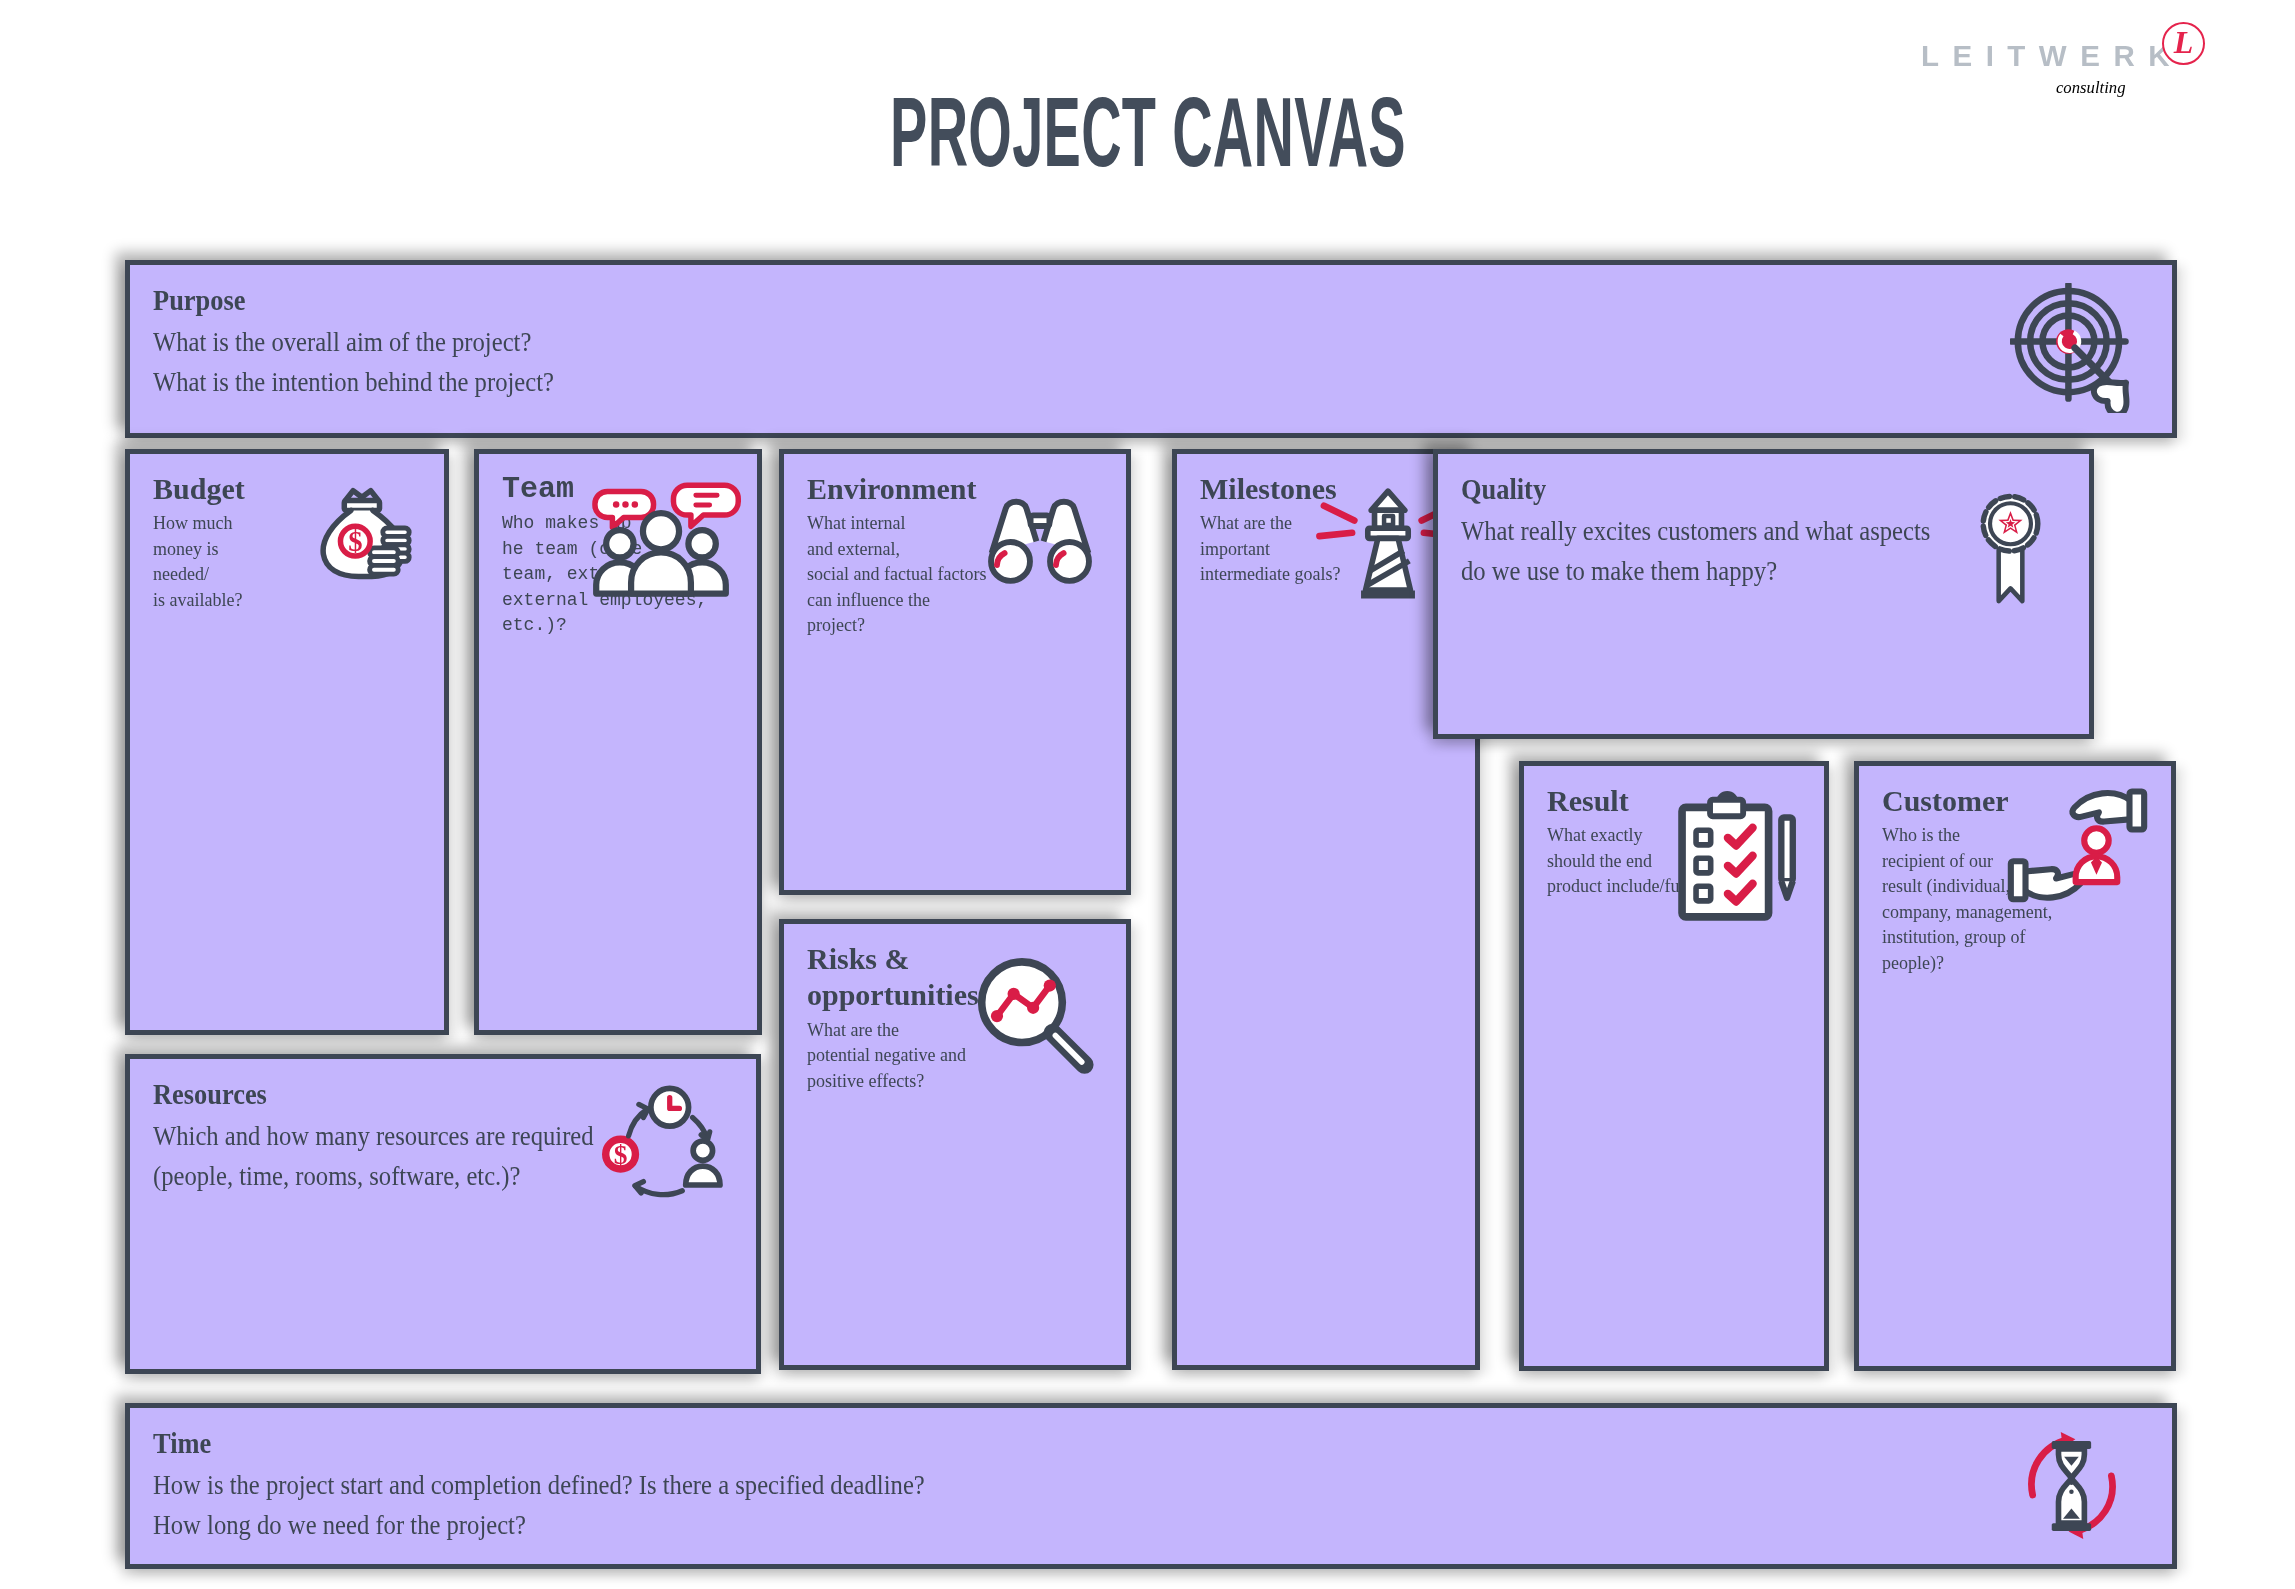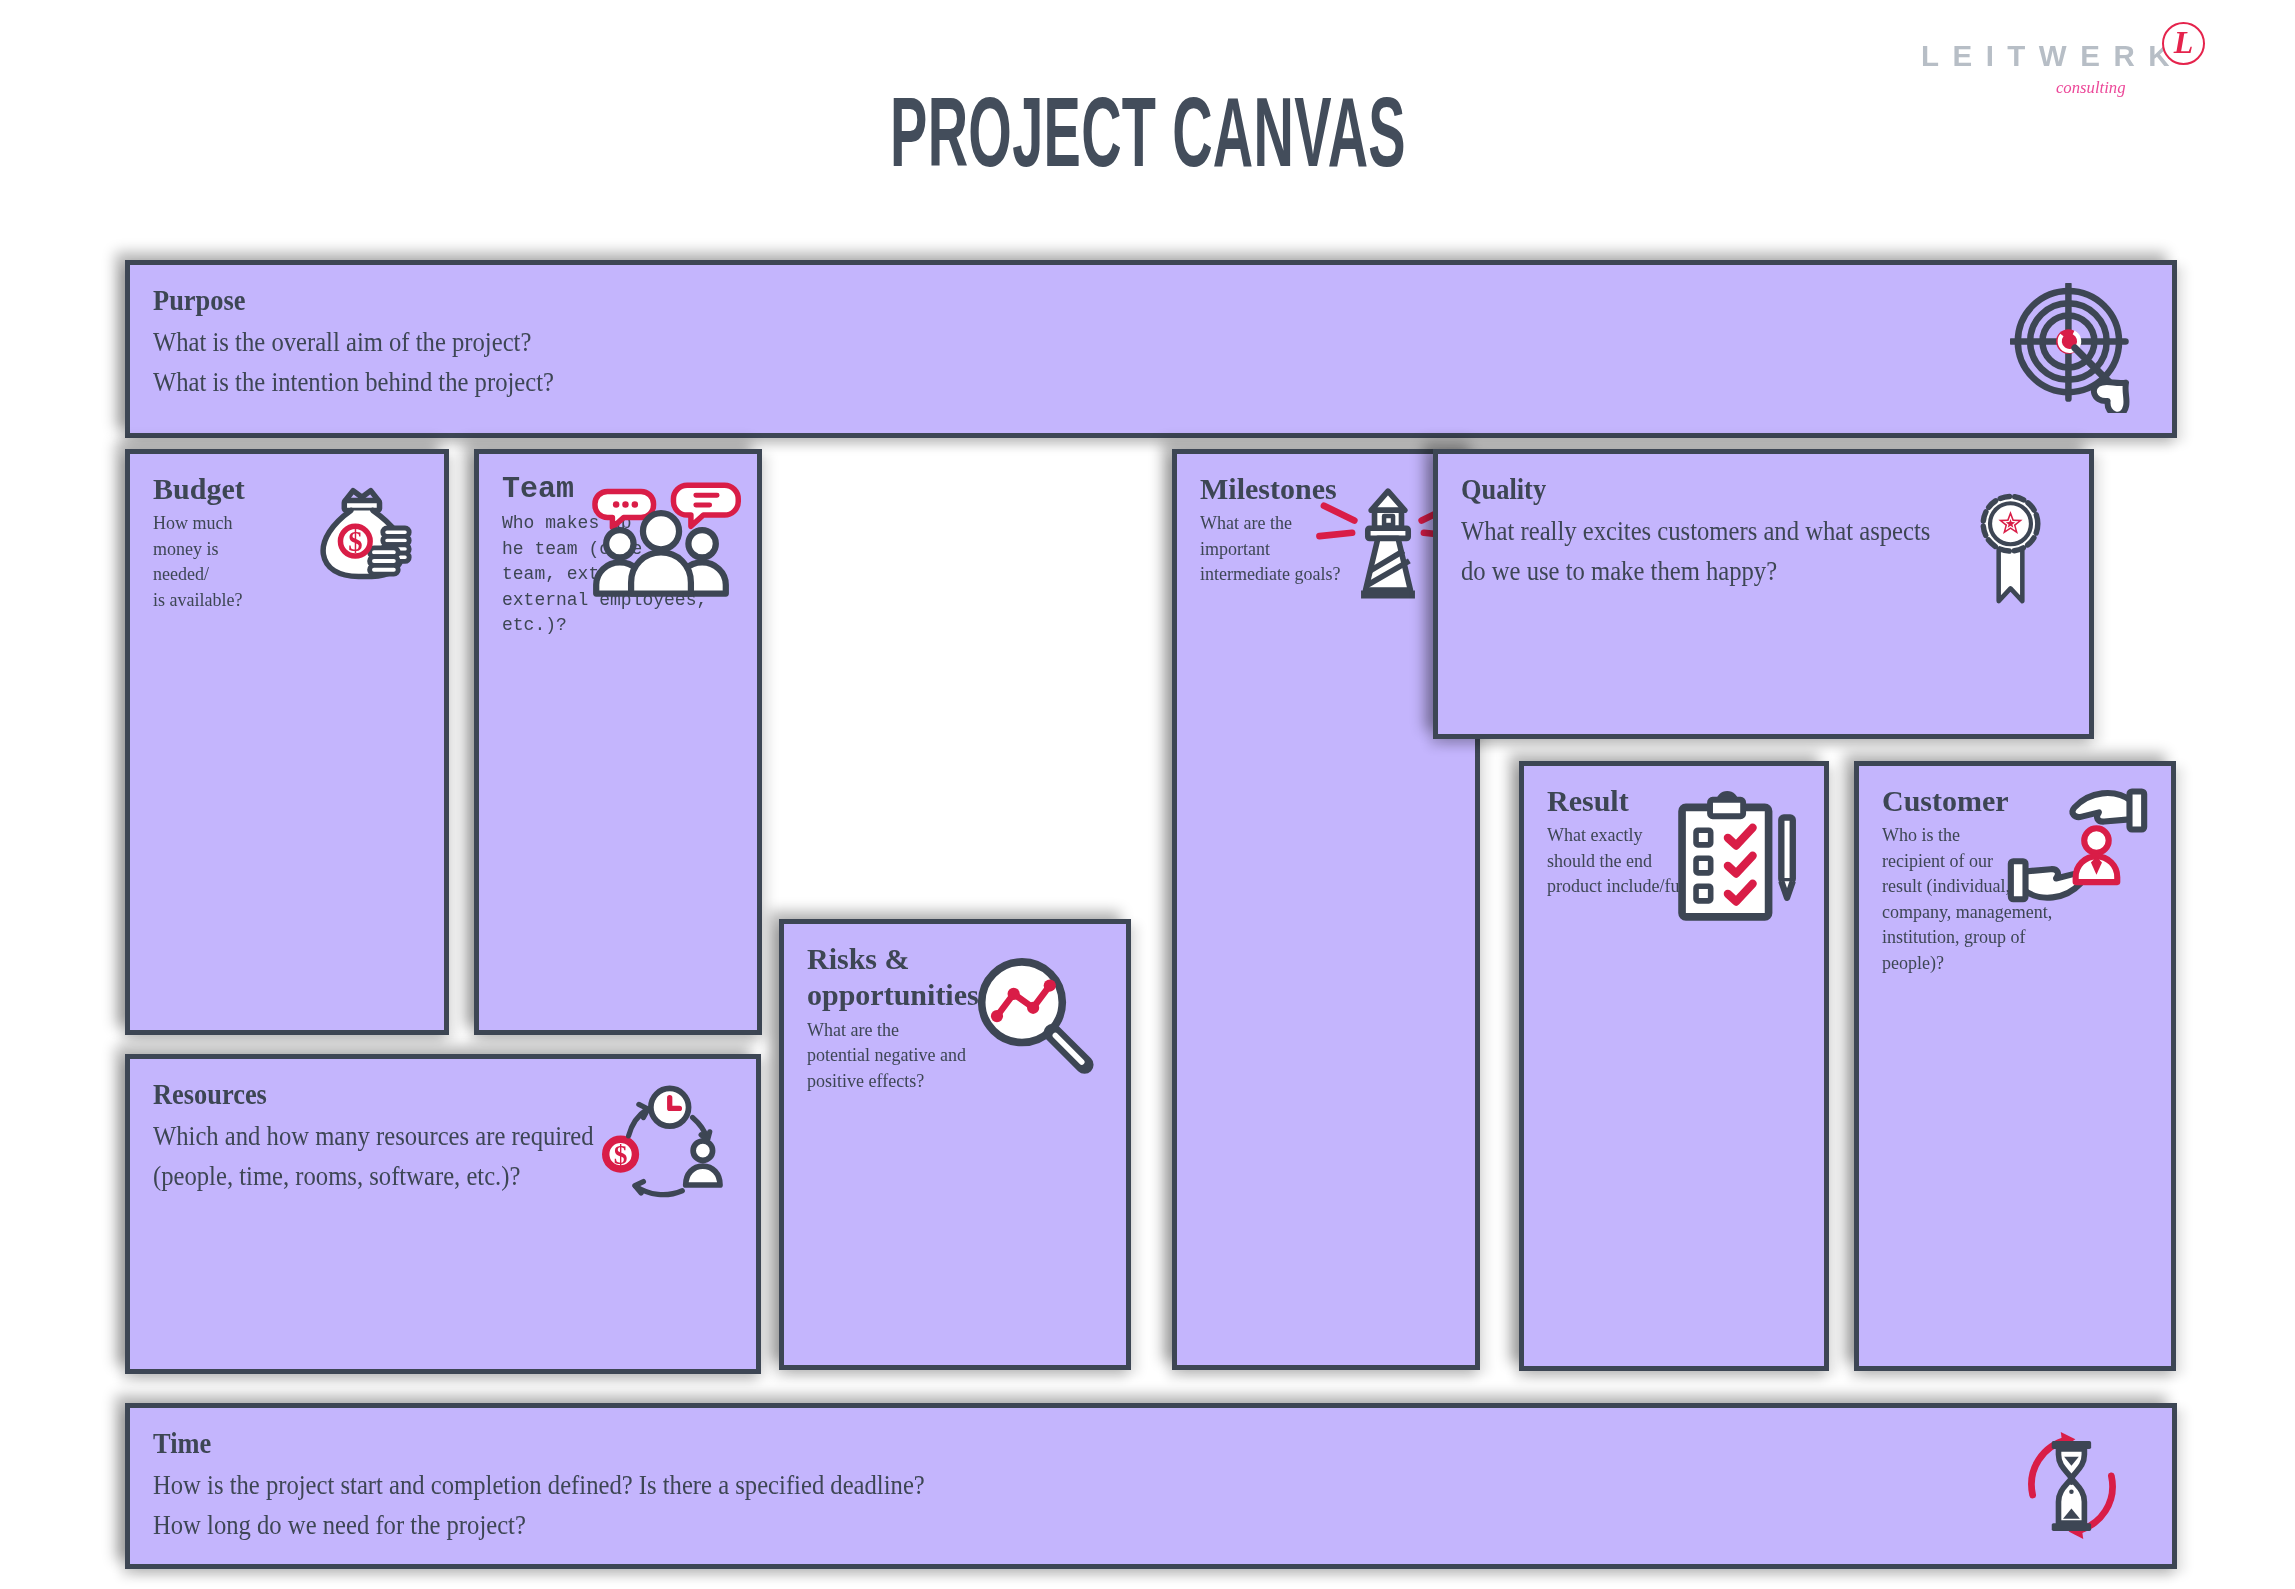--- a/index.html
+++ b/index.html
@@ -8,21 +8,21 @@
   .page-title{position:absolute;left:50%;top:76px;transform:translateX(-50%) scaleX(.57);
       transform-origin:center top;font-family:"Liberation Sans",sans-serif;font-weight:bold;
       font-size:98px;letter-spacing:0.6px;color:#434d5b;white-space:nowrap;}
   .logo{position:absolute;top:39px;right:112px;}
   .logo-word{font-family:"Liberation Sans",sans-serif;font-weight:bold;font-size:29.5px;
       letter-spacing:13.5px;color:#b7bec6;white-space:nowrap;}
   .logo-mark{position:absolute;right:-22px;top:-16.7px;width:39px;height:39px;border:2.6px solid #e5234c;
       border-radius:50%;color:#e5234c;font-family:"Liberation Serif",serif;font-style:italic;
       font-weight:bold;font-size:32px;text-align:center;line-height:36px;background:#fff;}
   .logo-tagline{font-family:"Liberation Serif",serif;font-style:italic;font-size:16.7px;
-      color:#ec4899;margin-top:5.1px;margin-left:135px;}
+      color:#000000;margin-top:5.1px;margin-left:135px;}
   .box{position:absolute;background:#c4b5fd;border:5.1px solid #3d4654;box-sizing:border-box;
       padding:16.7px 20.5px 13px 23px;
       box-shadow:-10.3px -7.7px 13px rgba(0,0,0,.30), -3.9px 7.7px 10.3px rgba(0,0,0,.16), 7.7px 5.1px 10.3px rgba(0,0,0,.10);}
   .box-title{font-weight:bold;font-size:30px;line-height:1.22;white-space:pre;color:#3d4654;}
   .box-body{font-size:18px;line-height:1.42;white-space:pre;margin-top:3.9px;color:#3d4654;}
   .cond{transform:scaleX(.88);transform-origin:left top;width:114%;}
   .cond .box-body{font-size:28px;}
   .icon{position:absolute;}
   svg{display:block;}
 </style>
@@ -111,20 +111,39 @@
         <path d="M13 91 v-7 c0 -10 8.5 -18 19 -18 s19 8 19 18 v7 z"></path>
         <circle cx="32" cy="51" r="11"></circle>
         <path d="M79 91 v-7 c0 -10 8.5 -18 19 -18 s19 8 19 18 v7 z"></path>
         <circle cx="98" cy="51" r="11"></circle>
         <path d="M41 91 v-9 c0 -13.5 10.5 -24 24 -24 s24 10.5 24 24 v9 z"></path>
         <circle cx="65" cy="41" r="14.5"></circle>
       </g>
     </svg>
   </div>
 
+  <div class="box" style="left:779px;top:449px;width:352px;height:446px;">
+    <div class="box-title">Environment</div>
+    <div class="box-body">What internal
+and external,
+social and factual factors
+can influence the
+project?</div>
+    <svg class="icon" style="right:27px;top:33px;width:118px;height:104px;" viewBox="0 0 100 88">
+      <g fill="#ffffff" stroke="#3d4654" stroke-width="5" stroke-linejoin="round">
+        <path d="M9 56 L21 18 c2.5 -7.5 15 -7.5 17.5 0 L47 46"></path>
+        <path d="M91 56 L79 18 c-2.5 -7.5 -15 -7.5 -17.5 0 L53 46"></path>
+        <rect x="42" y="24" width="16" height="9" rx="2"></rect>
+        <circle cx="25" cy="63" r="16.5"></circle>
+        <circle cx="75" cy="63" r="16.5"></circle>
+      </g>
+      <path d="M13.5 66 a12 12 0 0 1 6.5 -10" stroke="#d91d47" stroke-width="5" fill="none" stroke-linecap="round"></path>
+      <path d="M63.5 66 a12 12 0 0 1 6.5 -10" stroke="#d91d47" stroke-width="5" fill="none" stroke-linecap="round"></path>
+    </svg>
+  </div>
 
   <div class="box" style="left:1172px;top:449px;width:308px;height:921px;">
     <div class="box-title">Milestones</div>
     <div class="box-body">What are the
 important
 intermediate goals?</div>
     <svg class="icon" style="right:14px;top:27px;width:146px;height:126px;" viewBox="0 0 130 112">
       <g stroke="#d91d47" stroke-width="6" stroke-linecap="round" fill="none">
         <path d="M8 22 L35 35 M4 49 L33 46 M122 22 L95 35 M126 49 L97 46"></path>
       </g>

